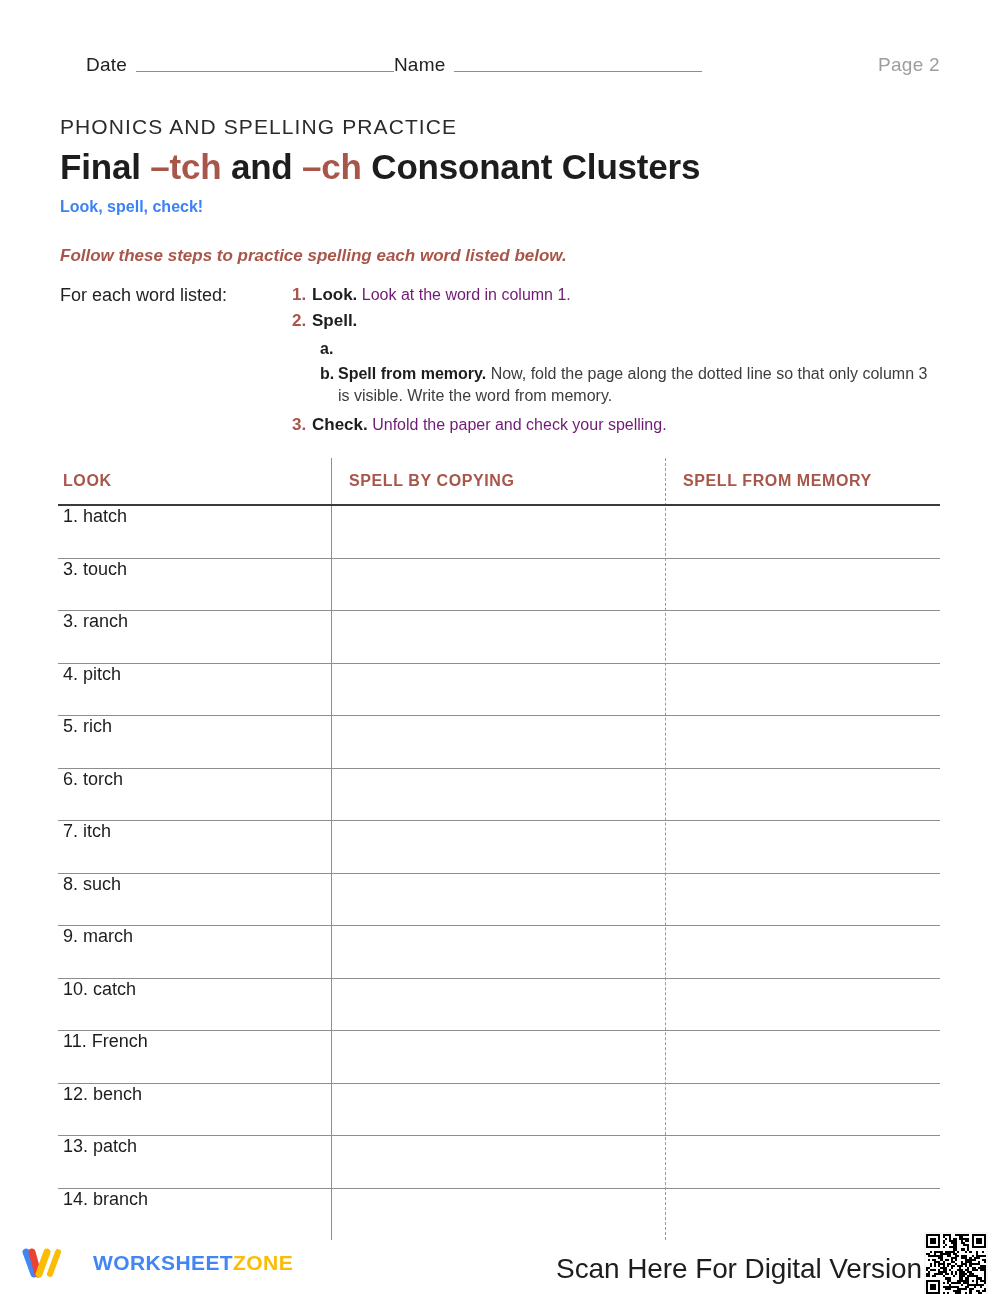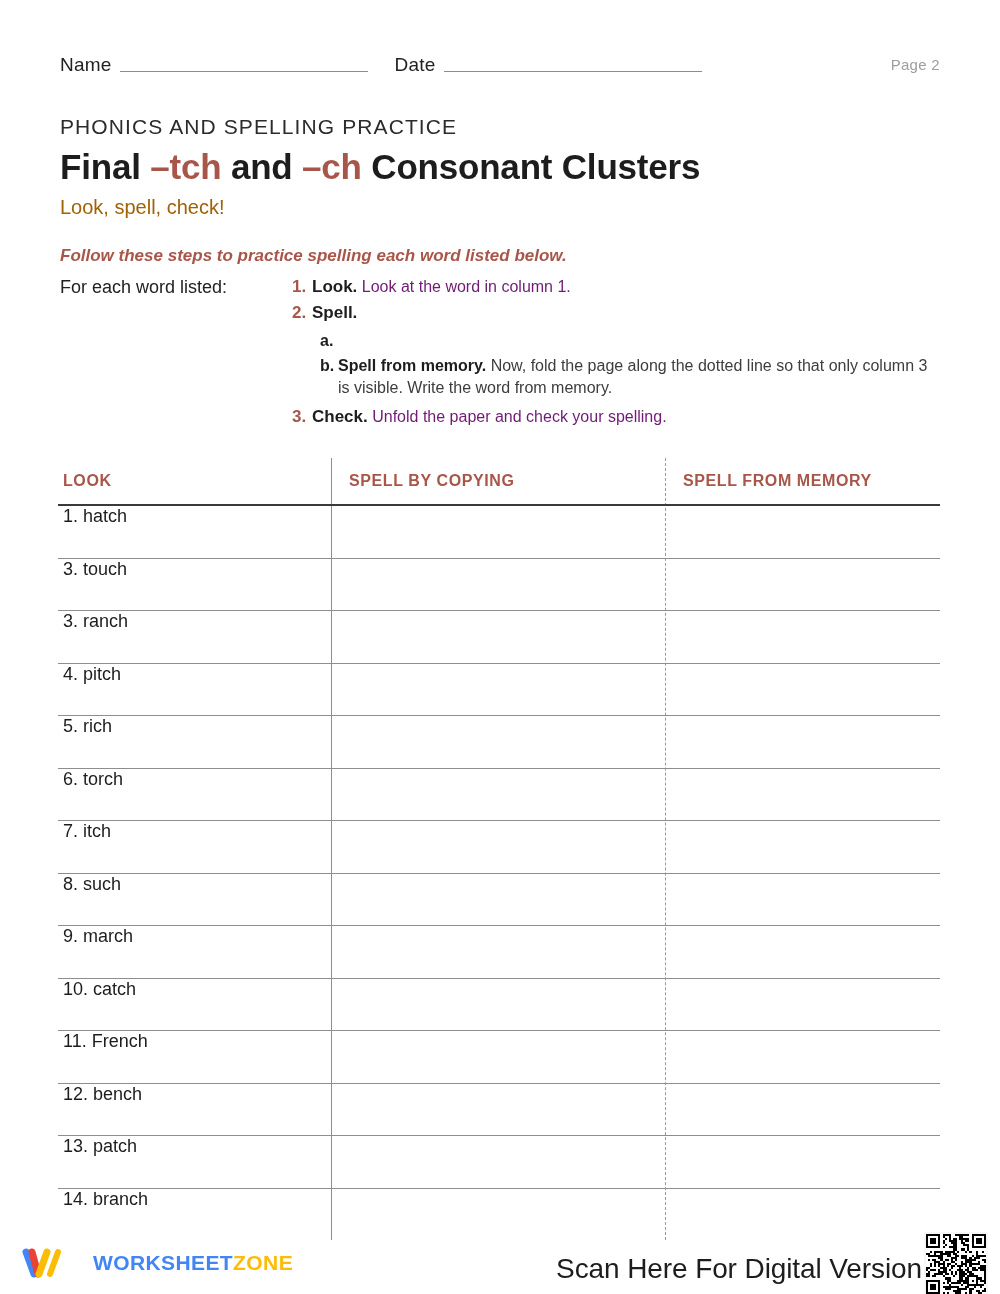--- a/index.html
+++ b/index.html
@@ -40,21 +40,21 @@
     width: 248px;
     border-bottom: 1.4px solid #8d8d8d;
     margin-left: 9px;
     margin-bottom: 4px;
     height: 1px;
   }
   .field.date { margin-left: 26px; }
   .field.date .field-rule { width: 258px; }
   .page-num {
     margin-left: auto;
-    font-size: 15px;
+    font-size: 19px;
     color: #9d9d9d;
     letter-spacing: 0.3px;
     line-height: 22px;
   }
 
   
   .title-block {
     position: absolute;
     left: 60px;
     top: 114px;
@@ -71,44 +71,44 @@
     font-size: 35px;
     font-weight: bold;
     color: #1d1d1d;
     line-height: 44px;
     margin-top: 5px;
     letter-spacing: -0.2px;
     white-space: nowrap;
   }
   .main-title .accent { color: #a8564a; margin-top: 45px; }
   .subtitle {
-    font-size: 20px;
-    font-weight: normal;
-    color: #a16207;
+    font-size: 16px;
+    font-weight: bold;
+    color: #3b82f6;
     line-height: 26px;
     margin-top: 5px;
   }
 
   
   .instructions {
     position: absolute;
     left: 60px;
     top: 244px;
     width: 890px;
   }
   .lead-italic {
     font-size: 17px;
     font-style: italic;
     font-weight: bold;
     color: #a8564a;
     line-height: 23px;
   }
   .steps-row {
     display: flex;
-    margin-top: 8px;
+    margin-top: 16px;
   }
   .steps-intro {
     font-size: 18px;
     color: #222222;
     line-height: 24px;
     width: 232px;
     flex: none;
   }
   .steps-list { flex: 1; }
   .step {
@@ -262,26 +262,26 @@
     height: 64px;
     background: #f6f6f6;
     padding: 2px;
     box-sizing: border-box;
   }
 </style>
 </head>
 <body>
 
 <div class="top-row">
+  <div class="field date">
+    <span class="field-label">Date</span>
+    <span class="field-rule"></span>
+  </div>
   <div class="field name">
     <span class="field-label">Name</span>
-    <span class="field-rule"></span>
-  </div>
-  <div class="field date">
-    <span class="field-label">Date</span>
     <span class="field-rule"></span>
   </div>
   <span class="page-num">Page 2</span>
 </div>
 
 <div class="title-block">
   <div class="eyebrow">PHONICS AND SPELLING PRACTICE</div>
   <div class="main-title"><span>Final </span><span class="accent">–tch</span><span> and </span><span class="accent">–ch</span><span> Consonant Clusters</span></div>
   <div class="subtitle">Look, spell, check!</div>
 </div>

